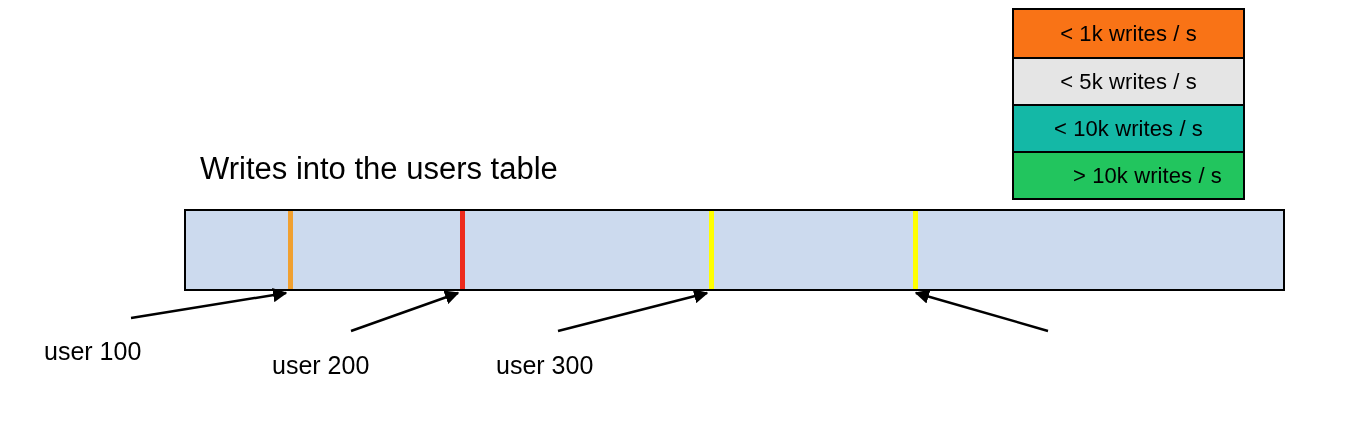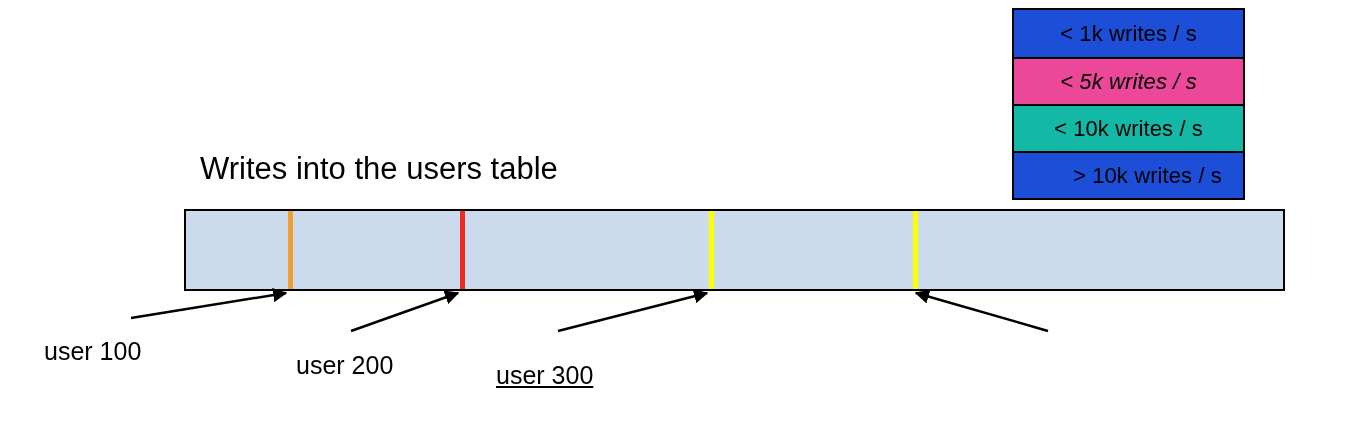--- a/index.html
+++ b/index.html
@@ -92,30 +92,30 @@
     height: 422px;
     pointer-events: none;
   }
 </style>
 </head>
 <body>
 
 <div id="canvas">
 
   <div class="legend">
-    <div class="legend-row" style="background:#1d4ed8;">
+    <div class="legend-row" style="background:#f97316;">
       <span>&lt; 1k writes / s</span>
     </div>
-    <div class="legend-row" style="background:#ec4899;font-style:italic;">
+    <div class="legend-row" style="background:#e5e5e5;">
       <span>&lt; 5k writes / s</span>
     </div>
     <div class="legend-row" style="background:#14b8a6;">
       <span>&lt; 10k writes / s</span>
     </div>
-    <div class="legend-row" style="background:#1d4ed8;padding-left:38px;">
+    <div class="legend-row" style="background:#22c55e;padding-left:38px;">
       <span>&gt; 10k writes / s</span>
     </div>
   </div>
 
   <div class="chart-title">Writes into the users table</div>
 
   <div class="bar" style="background:#CCDAEE;">
     <div class="marker" style="left:102px; background:#F0A030;"></div>
     <div class="marker" style="left:274px; background:#EE2B1C;"></div>
     <div class="marker" style="left:523px; background:#FFFF00;"></div>
@@ -128,16 +128,16 @@
         <path d="M 0 0 L 10 5 L 0 10 z" fill="#000000"></path>
       </marker>
     </defs>
     <line x1="131" y1="318" x2="286" y2="293" stroke="#000000" stroke-width="2.4" marker-end="url(#arrowhead)"></line>
     <line x1="351" y1="331" x2="458" y2="293" stroke="#000000" stroke-width="2.4" marker-end="url(#arrowhead)"></line>
     <line x1="558" y1="331" x2="707" y2="293" stroke="#000000" stroke-width="2.4" marker-end="url(#arrowhead)"></line>
     <line x1="1048" y1="331" x2="916" y2="293" stroke="#000000" stroke-width="2.4" marker-end="url(#arrowhead)"></line>
   </svg>
 
   <div class="anno-label" style="left:44px; top:336px;">user 100</div>
-  <div class="anno-label" style="left:272px; top:350px;margin-left:24px;">user 200</div>
-  <div class="anno-label" style="left:496px; top:360px;text-decoration:underline;">user 300</div>
+  <div class="anno-label" style="left:272px; top:350px;">user 200</div>
+  <div class="anno-label" style="left:496px; top:350px;">user 300</div>
 
 </div>
 
 </body></html>

